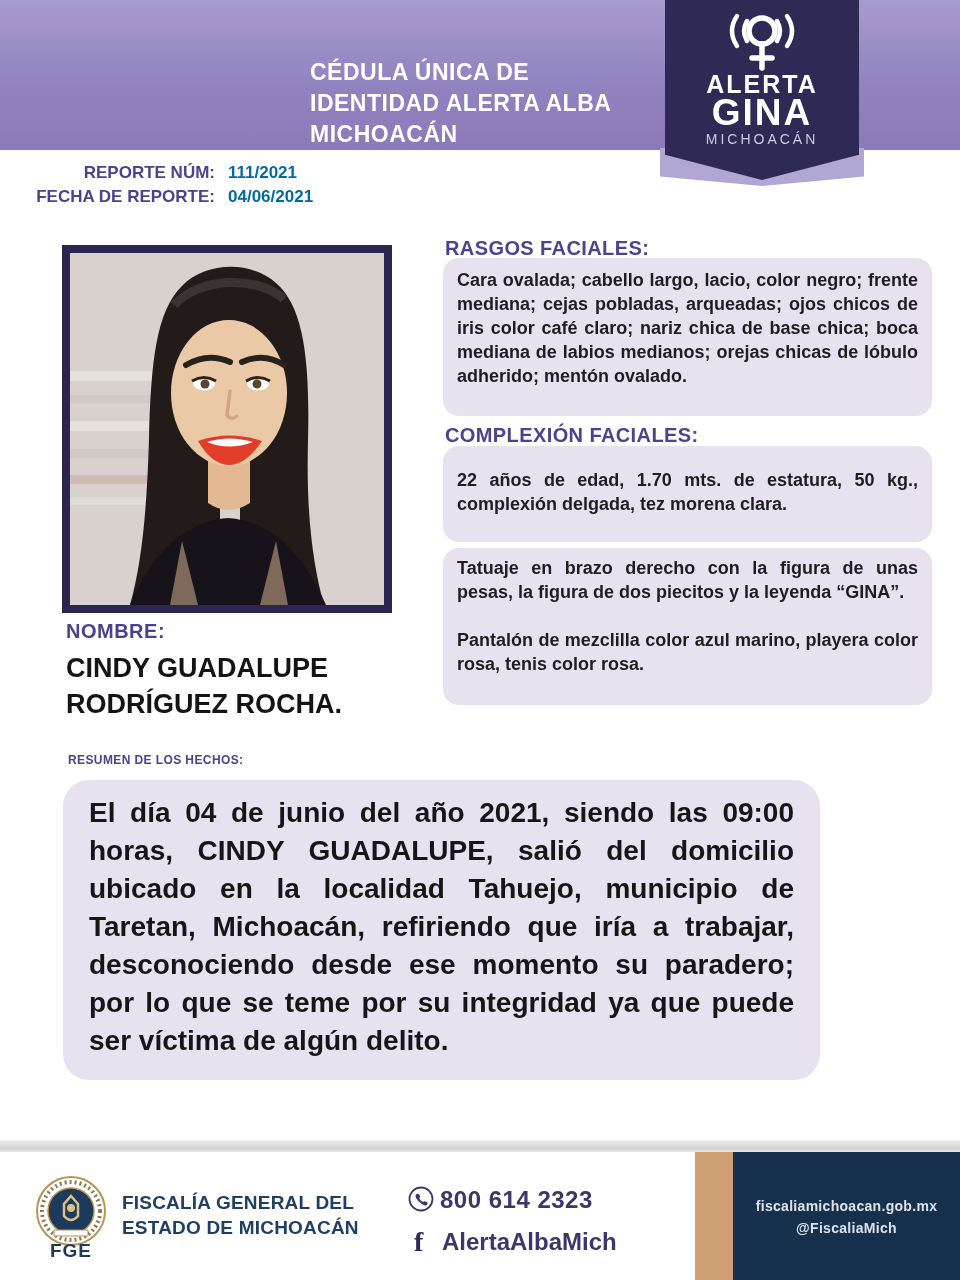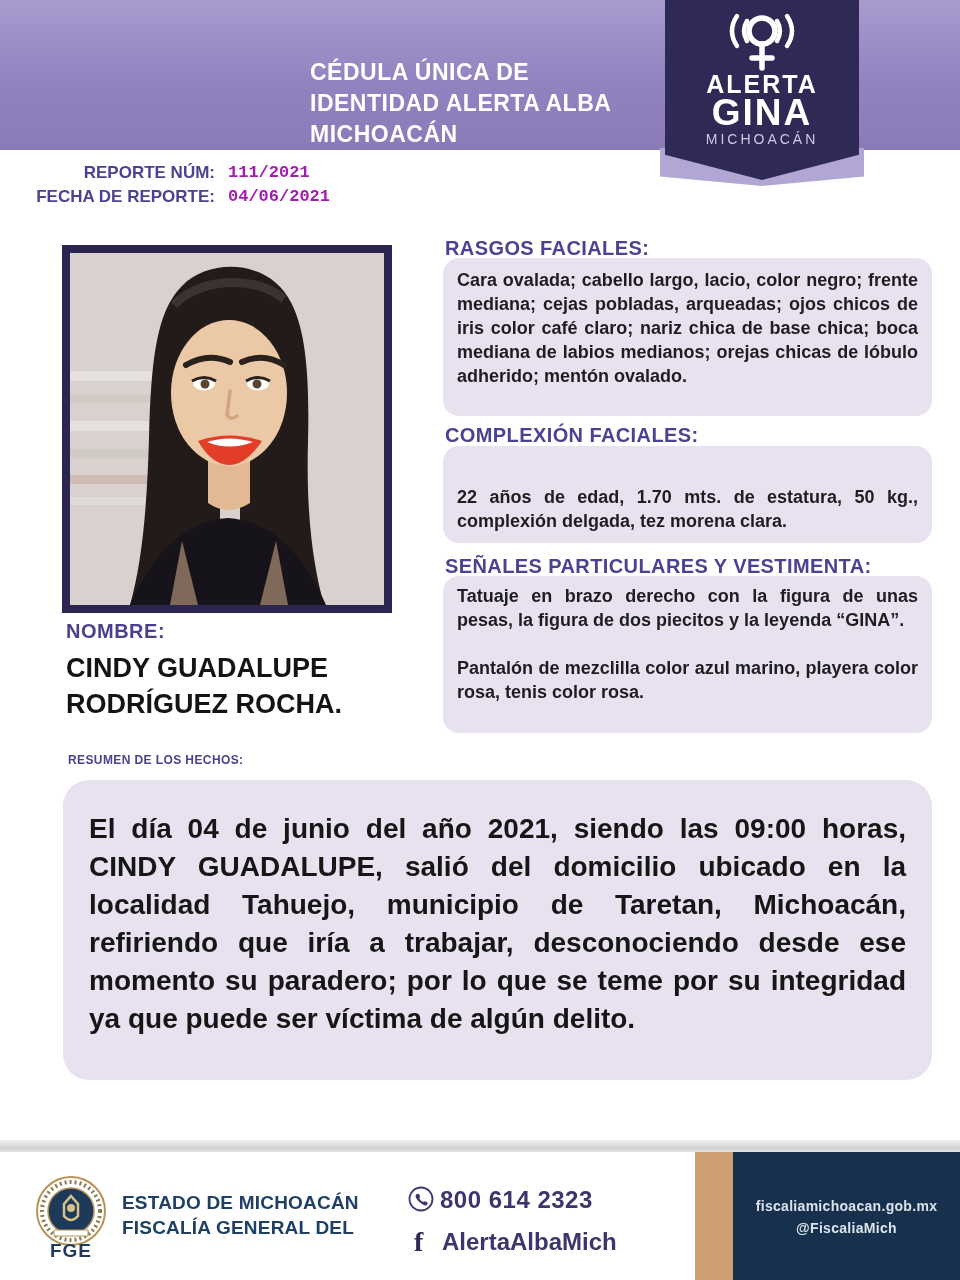--- a/index.html
+++ b/index.html
@@ -55,21 +55,21 @@
     z-index: 2;
   }
   .ribbon svg { display: block; margin: 10px auto 0 auto; }
   .ribbon .l1 { font-size: 25px; font-weight: 700; letter-spacing: 2px; line-height: 24px; }
   .ribbon .l2 { font-size: 37px; font-weight: 700; letter-spacing: 2px; line-height: 33px; }
   .ribbon .l3 { font-size: 14px; font-weight: 400; letter-spacing: 3px; line-height: 20px; color: #cfc8e6; }
 
   
   .report-row { position: absolute; font-size: 17px; font-weight: 700; }
   .report-label { position: absolute; left: 0; width: 215px; text-align: right; color: #4b4291; }
-  .report-value { position: absolute; left: 228px; width: 200px; color: #a21caf; font-family: Liberation Mono, monospace; }
+  .report-value { position: absolute; left: 228px; width: 200px; color: #0369a1; }
   .row1 { top: 163px; }
   .row2 { top: 187px; }
 
   
   .photo-frame {
     position: absolute;
     left: 62px; top: 245px;
     width: 330px; height: 368px;
     border: 8px solid #2b2550;
     background: #d8d1cd;
@@ -110,45 +110,45 @@
     color: #1e1d20;
     font-size: 18px;
     font-weight: 700;
     line-height: 24px;
     text-align: justify;
     padding: 10px 14px;
   }
   .lbl-rasgos { top: 237px; }
   .box-rasgos { top: 258px; min-height: 158px; }
   .lbl-complexion { top: 424px; }
-  .box-complexion { top: 446px; min-height: 96px; padding-top: 39px; }
+  .box-complexion { top: 446px; min-height: 96px; padding-top: 22px; }
   .lbl-senales { top: 555px; }
-  .box-senales { top: 576px; min-height: 157px; padding-top: 8px; }
+  .box-senales { top: 548px; min-height: 157px; padding-top: 8px; }
   .box-senales p + p { margin-top: 24px; }
 
   
   .lbl-resumen {
     position: absolute;
     left: 68px; top: 753px;
     font-size: 12px; font-weight: 700;
     color: #4b4291;
     letter-spacing: 0.4px;
   }
   .box-resumen {
     position: absolute;
     left: 63px; top: 780px;
-    width: 869px; min-height: 300px;
+    width: 757px; min-height: 300px;
     background: #e8e2f0;
     border-radius: 26px;
     color: #161616;
     font-size: 28px;
     font-weight: 700;
     line-height: 38px;
     text-align: justify;
-    padding: 30px 26px;
+    padding: 14px 26px;
   }
 
   
   .footer-band {
     position: absolute;
     left: 0; top: 1140px;
     width: 960px; height: 12px;
     background: linear-gradient(180deg, #efefef 0%, #d2d2d2 70%, #e6e6e6 100%);
   }
   .footer { position: absolute; left: 0; top: 1152px; width: 960px; height: 128px; background: #ffffff; }
@@ -279,22 +279,22 @@
         <circle cx="37" cy="37" r="29" fill="none" stroke="#8a7a52" stroke-width="4" stroke-dasharray="2 3"></circle>
         <circle cx="37" cy="37" r="23" fill="#1d3a5a" stroke="#b99255" stroke-width="1.5"></circle>
         <path d="M37,22 L44,30 L44,42 Q37,50 30,42 L30,30 Z" fill="none" stroke="#d8c08a" stroke-width="2.5"></path>
         <circle cx="37" cy="34" r="4" fill="#d8c08a"></circle>
         <path d="M20,56 L54,56 L54,62 L20,62 Z" fill="#ffffff" stroke="#b99255" stroke-width="1"></path>
       </svg>
       <div class="fge-text">FGE</div>
     </div>
 
     <div class="agency">
+      <div>FISCALÍA GENERAL DEL</div>
       <div>ESTADO DE MICHOACÁN</div>
-      <div>FISCALÍA GENERAL DEL</div>
     </div>
 
     <div class="contact-phone">
       <svg width="26" height="26" viewBox="0 0 26 26">
         <circle cx="13" cy="13" r="11.5" fill="none" stroke="#3c366e" stroke-width="1.8"></circle>
         <path d="M8.2,8.4 C9.4,7.2 10.6,7.5 11.2,8.6 L11.9,10 C12.3,10.8 11.9,11.6 11.2,12.1 C11.9,13.9 13.4,15.4 15.2,16.1 C15.7,15.4 16.5,15 17.3,15.4 L18.7,16.1 C19.8,16.7 20.1,17.9 18.9,19.1 C16.7,21.3 4.7,11.9 8.2,8.4 Z" fill="#3c366e"></path>
       </svg>
       <span class="num">800 614 2323</span>
     </div>
 

